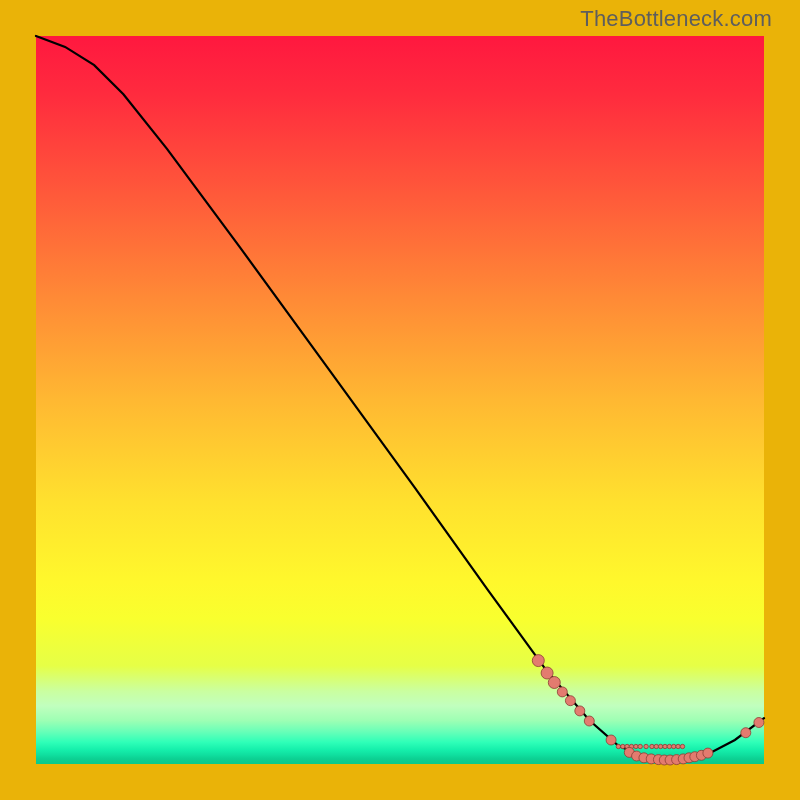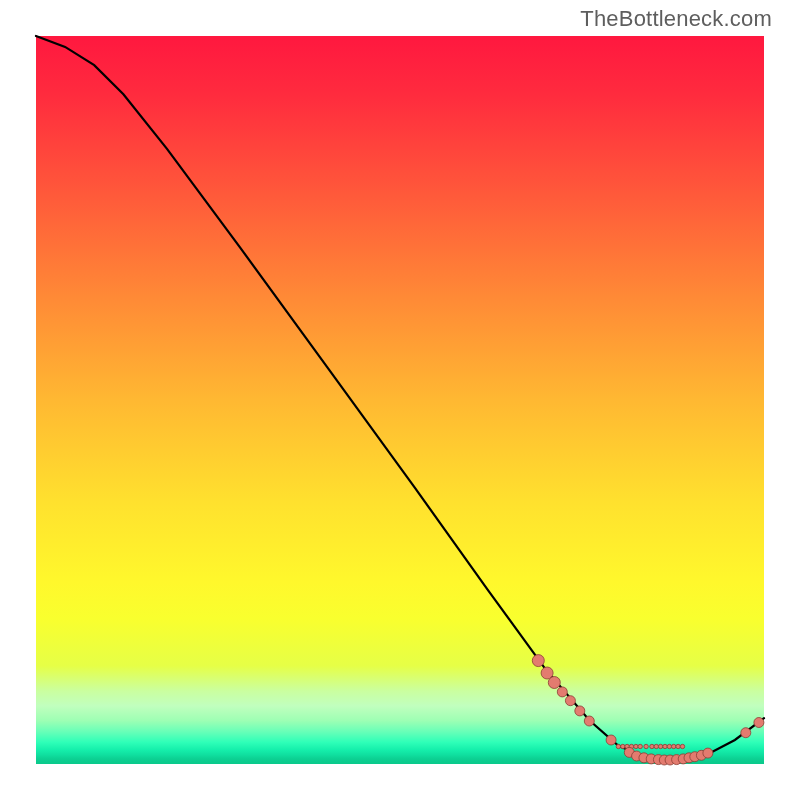--- a/index.html
+++ b/index.html
@@ -9,21 +9,21 @@
     height: 800px;
     background: #000;
     overflow: hidden;
   }
   .frame {
     position: absolute;
     left: 0;
     top: 0;
     width: 800px;
     height: 800px;
-    background: #ffffff;
+    background: #eab308;
   }
   .plot {
     position: absolute;
     left: 36px;
     top: 36px;
     width: 728px;
     height: 728px;
     
     background: linear-gradient(
       to bottom,

